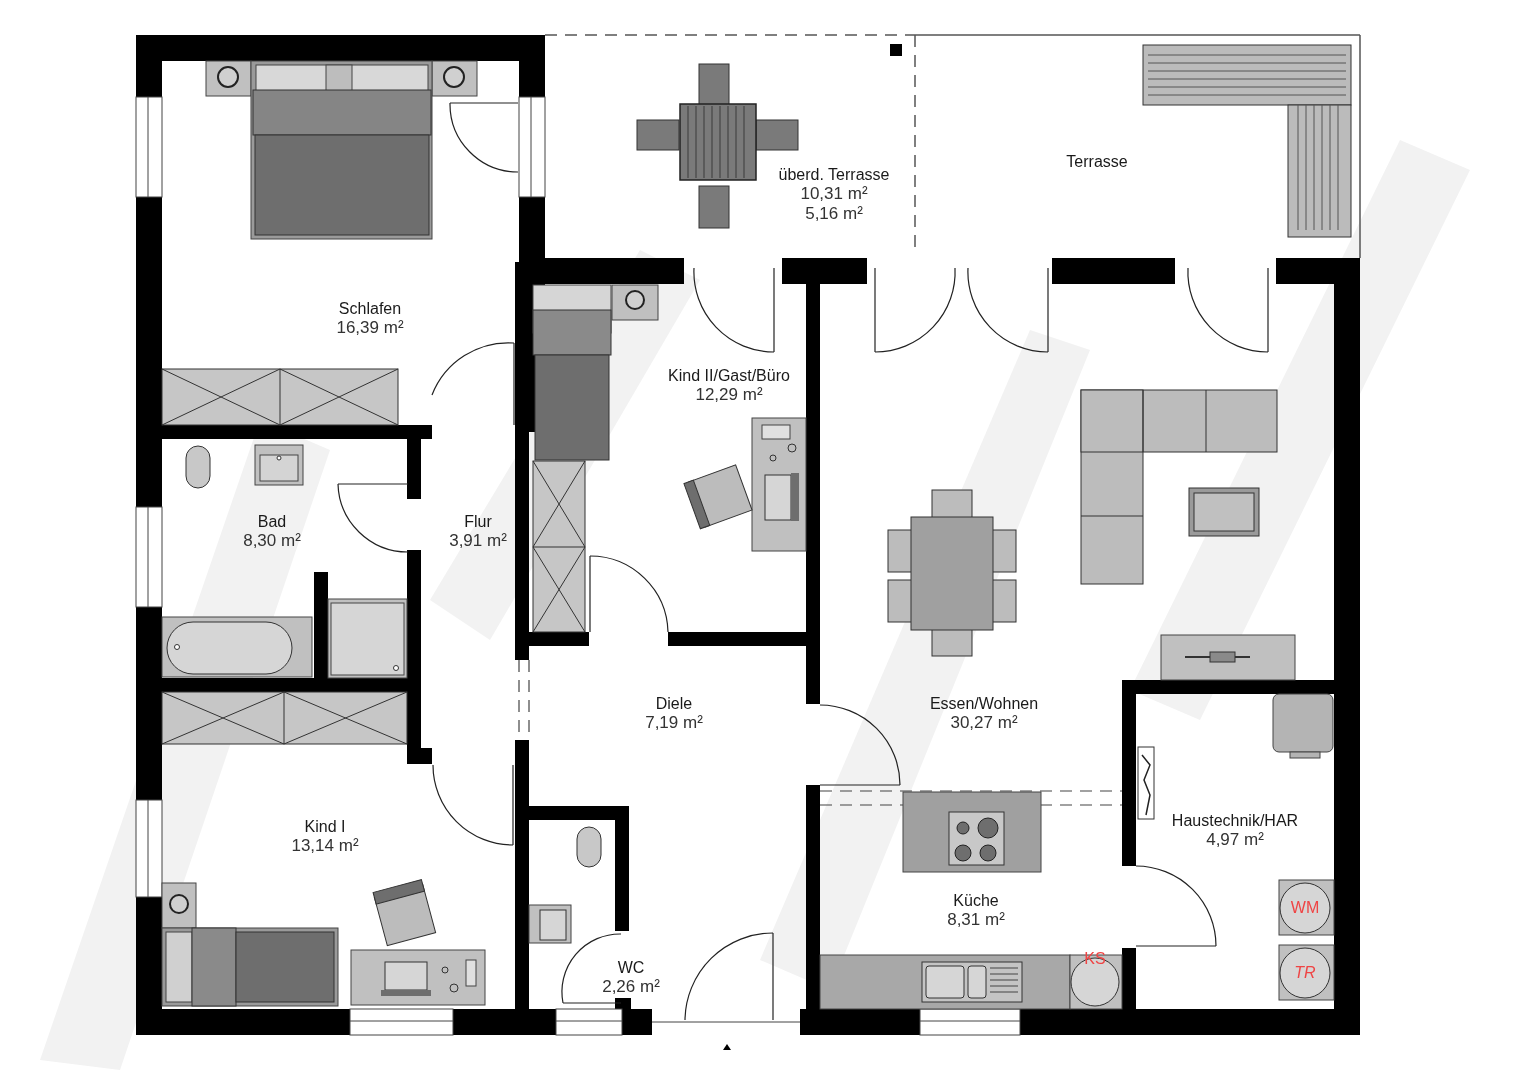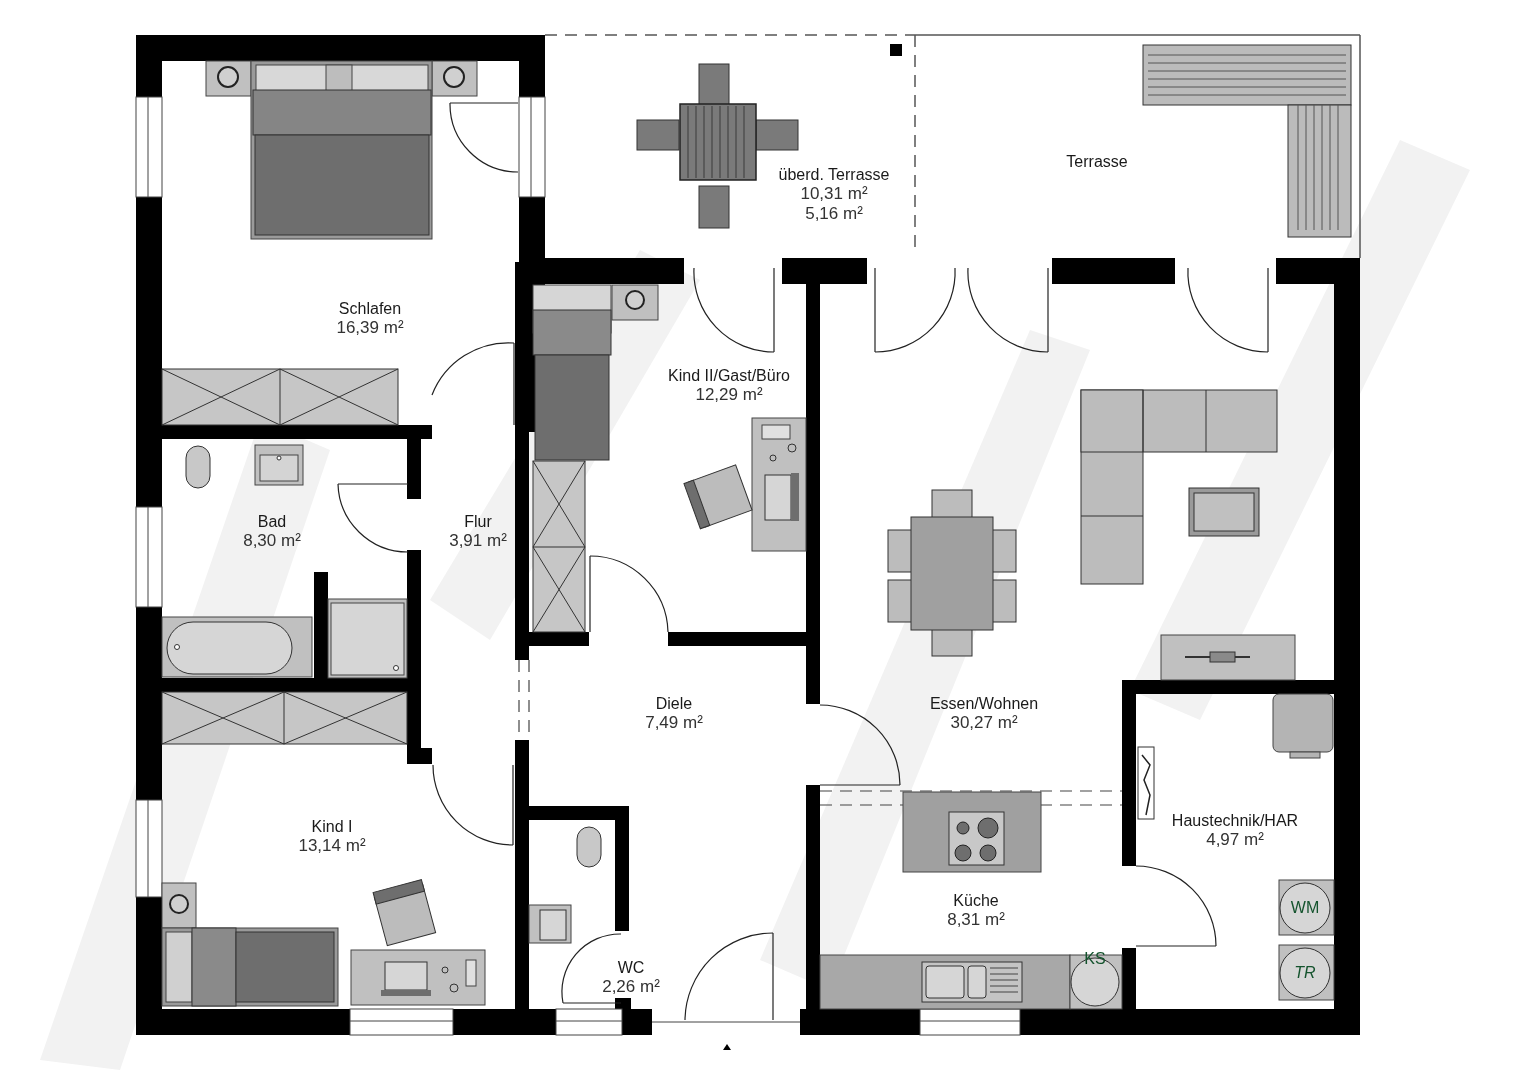--- a/index.html
+++ b/index.html
@@ -1,21 +1,21 @@
 <!DOCTYPE html>
 <html><head>
   <meta charset="utf-8">
   <style>
     html, body { margin: 0; padding: 0; background: #ffffff; }
     body { width: 1528px; height: 1080px; overflow: hidden; position: relative; font-family: "Liberation Sans", sans-serif; }
     #plan { position: absolute; left: 0; top: 0; width: 1528px; height: 1080px; }
     .label { position: absolute; text-align: center; color: #1a1a1a; transform: translateX(-50%); white-space: nowrap; line-height: 1.15; }
     .label .name { font-size: 16px; display: block; }
     .label .area { font-size: 17px; display: block; color: #333; }
-    .appl { position: absolute; font-size: 16px; color: #14532d; transform: translate(-50%, -50%); }
+    .appl { position: absolute; font-size: 16px; color: #ef4444; transform: translate(-50%, -50%); }
     .watermark { position: absolute; left: 0; top: 0; width: 1528px; height: 1080px; pointer-events: none; }
   </style>
 </head>
 <body>
 
 <svg class="watermark" viewBox="0 0 1528 1080">
   <g fill="#f2f2f2">
     <polygon points="40,1060 260,420 330,450 120,1070"></polygon>
     <polygon points="430,600 640,250 700,280 490,640"></polygon>
     <polygon points="760,960 1030,330 1090,350 830,990"></polygon>
@@ -376,27 +376,27 @@
   <div class="label" style="left:478px; top:513px;">
     <span class="name">Flur</span>
     <span class="area">3,91 m²</span>
   </div>
   <div class="label" style="left:708px; top:367px;margin-left:21px;">
     <span class="name">Kind II/Gast/Büro</span>
     <span class="area">12,29 m²</span>
   </div>
   <div class="label" style="left:674px; top:695px;">
     <span class="name">Diele</span>
-    <span class="area">7,49 m²</span>
+    <span class="area">7,19 m²</span>
   </div>
   <div class="label" style="left:984px; top:695px;">
     <span class="name">Essen/Wohnen</span>
     <span class="area">30,27 m²</span>
   </div>
-  <div class="label" style="left:332px; top:818px;">
+  <div class="label" style="left:325px; top:818px;">
     <span class="name">Kind I</span>
     <span class="area">13,14 m²</span>
   </div>
   <div class="label" style="left:615px; top:959px;margin-left:16px;">
     <span class="name">WC</span>
     <span class="area">2,26 m²</span>
   </div>
   <div class="label" style="left:976px; top:892px;">
     <span class="name">Küche</span>
     <span class="area">8,31 m²</span>

